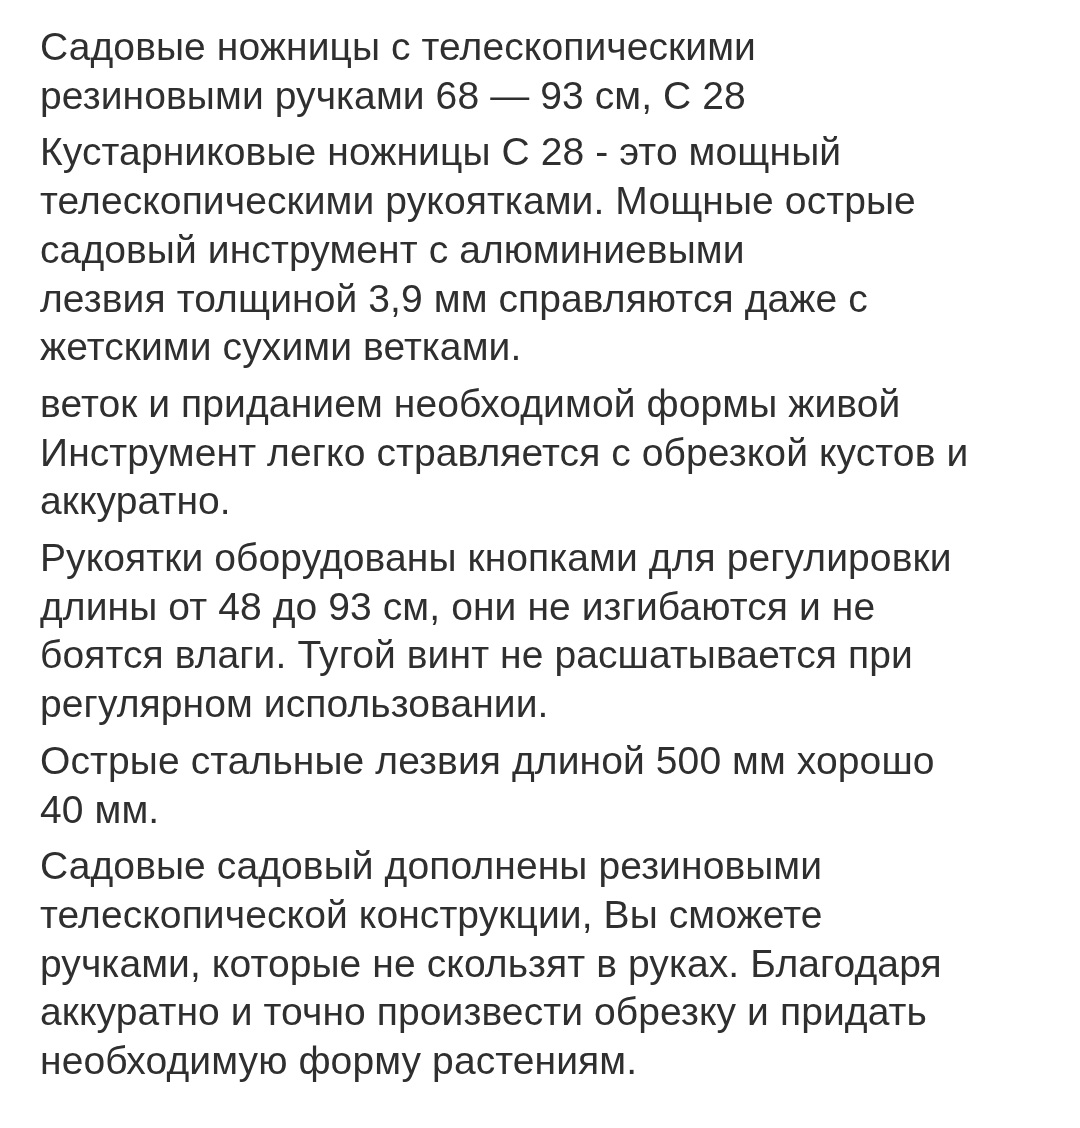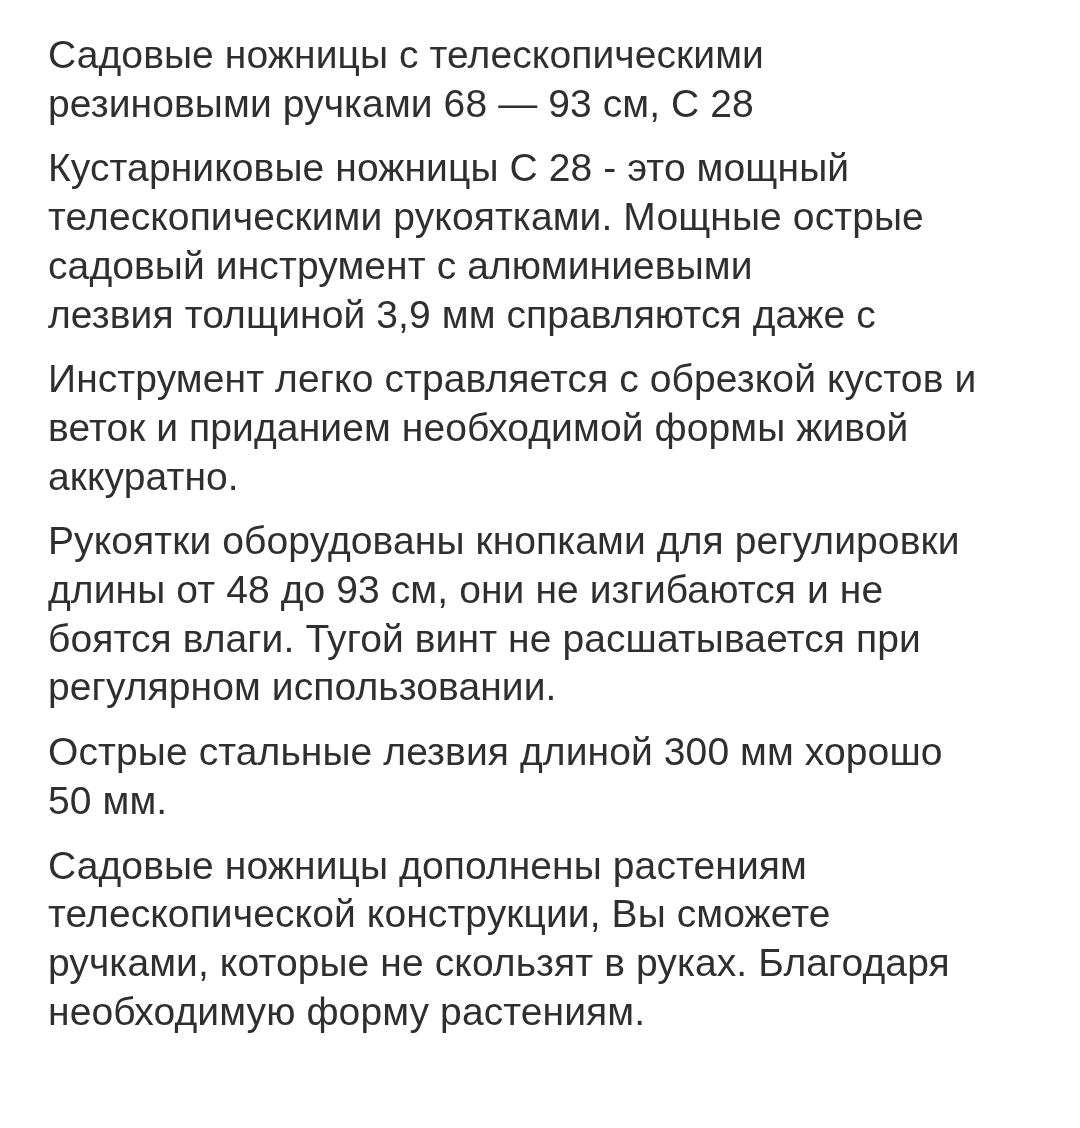--- a/index.html
+++ b/index.html
@@ -15,61 +15,63 @@
     font-family: "Liberation Sans", "DejaVu Sans", sans-serif;
   }
   .description {
     padding: 15px 30px 0 32px;
     color: #2f2f2f;
     font-size: 39px;
     line-height: 48.7px;
     letter-spacing: 0.1px;
   }
   .paragraph {
-    margin: 16px;
+    margin: 8px;
   }
   .text-line {
     white-space: nowrap;
   }
 </style>
 </head>
 <body>
 
 <div class="description">
 
   <div class="paragraph">
     <div class="text-line">Садовые ножницы с телескопическими</div>
     <div class="text-line">резиновыми ручками 68 — 93 см, С 28</div>
   </div>
 
   <div class="paragraph">
     <div class="text-line">Кустарниковые ножницы С 28 - это мощный</div>
     <div class="text-line">телескопическими рукоятками. Мощные острые</div>
     <div class="text-line">садовый инструмент с алюминиевыми</div>
     <div class="text-line">лезвия толщиной 3,9 мм справляются даже с</div>
+    <div class="text-line">жетскими сухими ветками.</div>
   </div>
 
   <div class="paragraph">
+    <div class="text-line">веток и приданием необходимой формы живой</div>
     <div class="text-line">Инструмент легко стравляется с обрезкой кустов и</div>
-    <div class="text-line">веток и приданием необходимой формы живой</div>
     <div class="text-line">аккуратно.</div>
   </div>
 
   <div class="paragraph">
     <div class="text-line">Рукоятки оборудованы кнопками для регулировки</div>
     <div class="text-line">длины от 48 до 93 см, они не изгибаются и не</div>
     <div class="text-line">боятся влаги. Тугой винт не расшатывается при</div>
     <div class="text-line">регулярном использовании.</div>
   </div>
 
   <div class="paragraph">
-    <div class="text-line">Острые стальные лезвия длиной 300 мм хорошо</div>
-    <div class="text-line">50 мм.</div>
+    <div class="text-line">Острые стальные лезвия длиной 500 мм хорошо</div>
+    <div class="text-line">40 мм.</div>
   </div>
 
   <div class="paragraph">
-    <div class="text-line">Садовые ножницы дополнены растениям</div>
+    <div class="text-line">Садовые садовый дополнены резиновыми</div>
     <div class="text-line">телескопической конструкции, Вы сможете</div>
     <div class="text-line">ручками, которые не скользят в руках. Благодаря</div>
+    <div class="text-line">аккуратно и точно произвести обрезку и придать</div>
     <div class="text-line">необходимую форму растениям.</div>
   </div>
 
 </div>
 
 </body></html>

